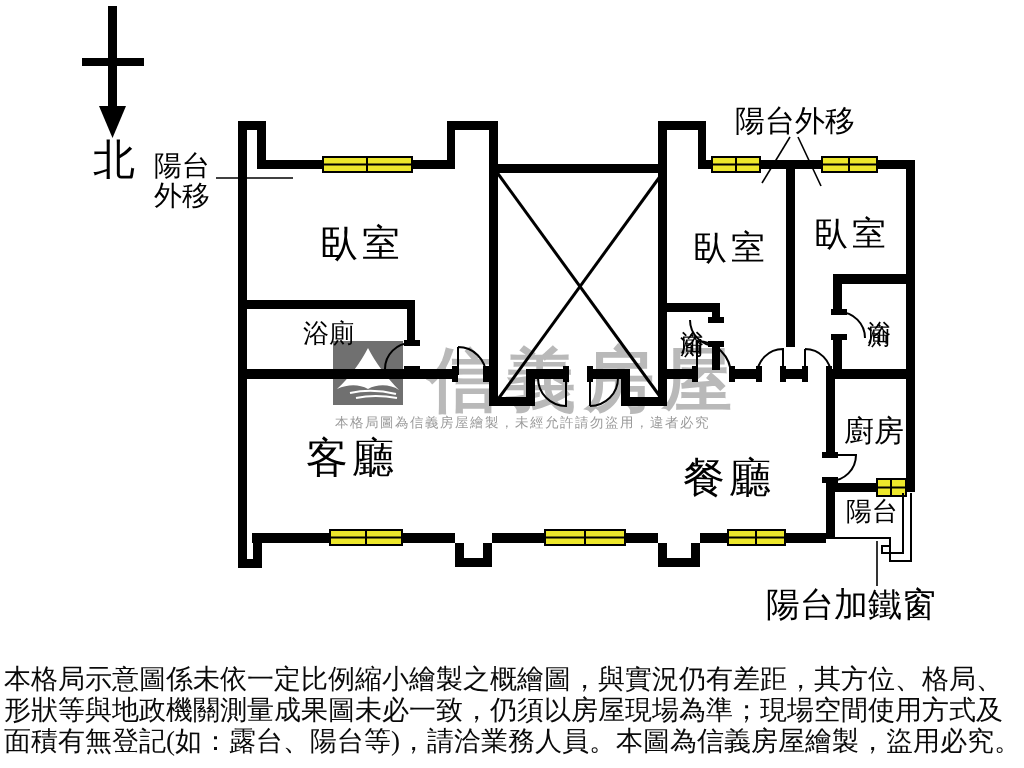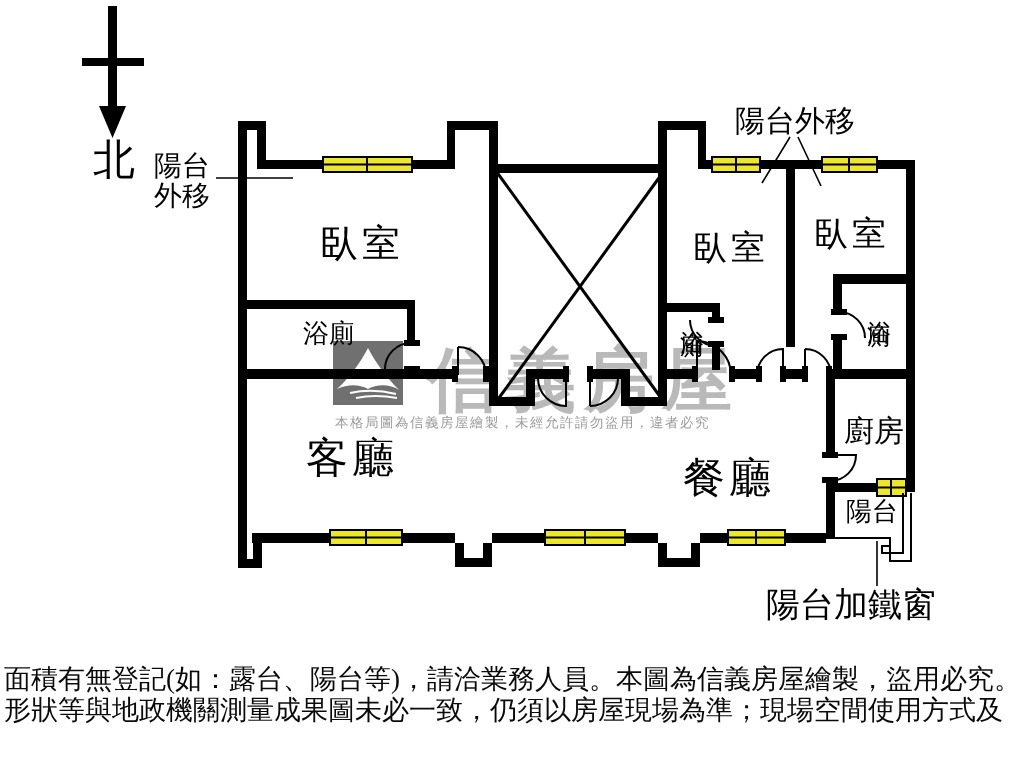--- a/index.html
+++ b/index.html
@@ -203,15 +203,16 @@
 
   <g>
     <text x="182" y="175" font-size="28" text-anchor="middle">陽台</text>
     <text x="182" y="205" font-size="28" text-anchor="middle">外移</text>
     <text x="795" y="131" font-size="30" text-anchor="middle">陽台外移</text>
     <text x="851" y="616" font-size="34" text-anchor="middle">陽台加鐵窗</text>
   </g>
 </svg>
 
 <div class="disclaimer">
+  <div>本格局示意圖係未依一定比例縮小繪製之概繪圖，與實況仍有差距，其方位、格局、</div>
+  <div>形狀等與地政機關測量成果圖未必一致，仍須以房屋現場為準；現場空間使用方式及</div>
   <div>面積有無登記(如：露台、陽台等)，請洽業務人員。本圖為信義房屋繪製，盜用必究。</div>
-  <div>形狀等與地政機關測量成果圖未必一致，仍須以房屋現場為準；現場空間使用方式及</div>
 </div>
 
 </body></html>

